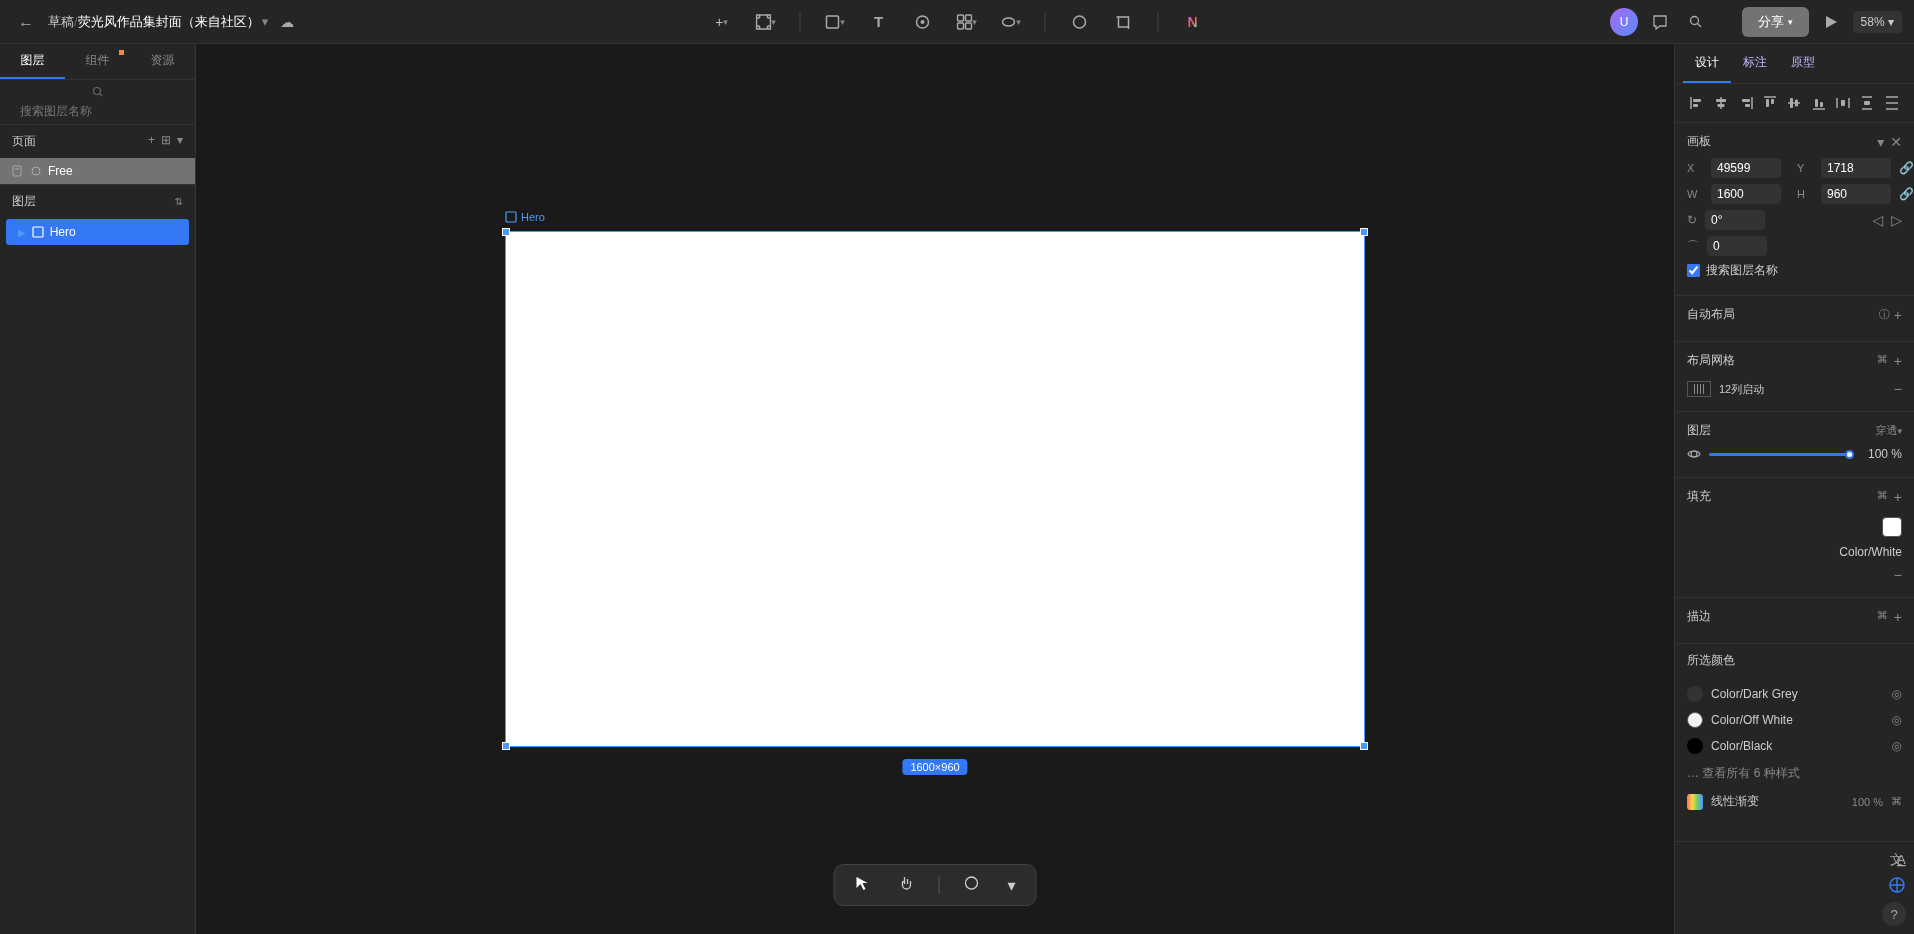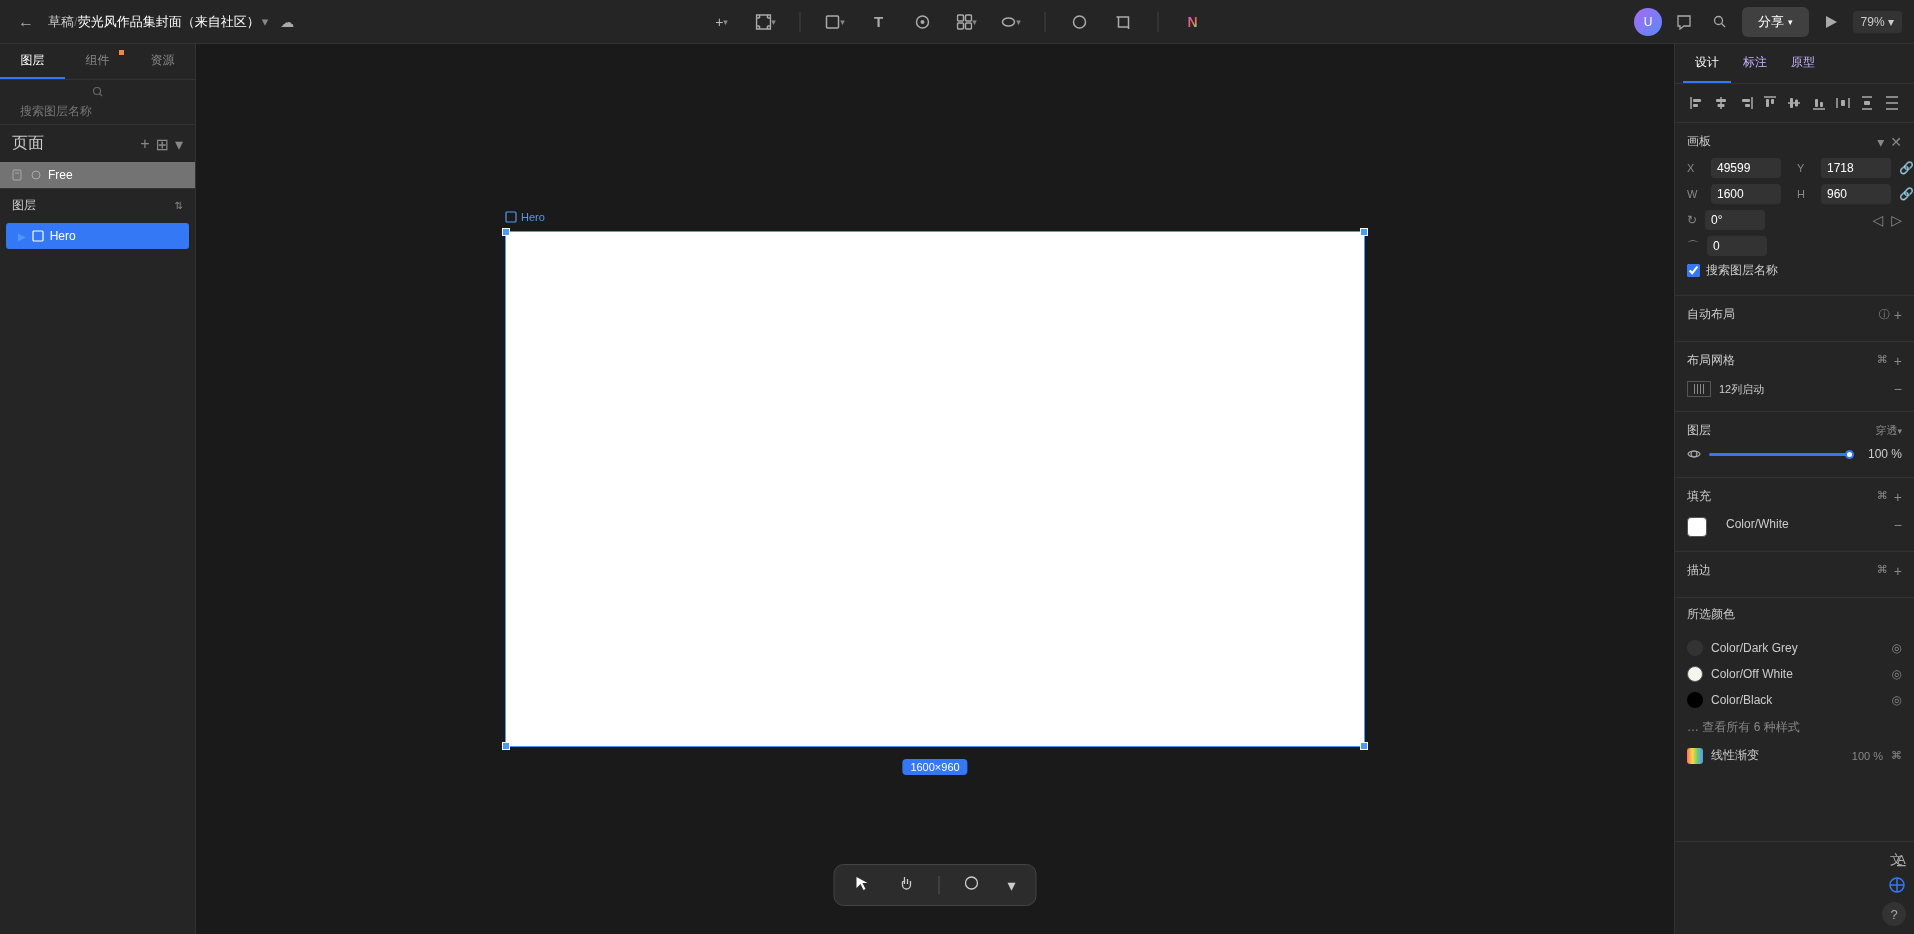--- a/index.html
+++ b/index.html
@@ -21,21 +21,21 @@
     .topbar-right { display: flex; align-items: center; gap: 8px; margin-left: auto; }
     .back-btn { width: 28px; height: 28px; display: flex; align-items: center; justify-content: center; color: #aaa; cursor: pointer; font-size: 16px; }
     .breadcrumb { display: flex; align-items: center; color: #ccc; font-size: 13px; }
     .breadcrumb .sep { color: #666; }
     .breadcrumb .current { color: #fff; }
     .cloud-icon { color: #aaa; font-size: 14px; margin-left: 4px; }
 
     .tool-btn { width: 28px; height: 28px; display: flex; align-items: center; justify-content: center; color: #bbb; cursor: pointer; font-size: 14px; border-radius: 4px; }
     .tool-separator { width: 1px; height: 20px; background: #444; margin: 0 4px; }
 
-    .share-btn { background: #404040; color: #fff; border: none; border-radius: 6px; padding: 6px 16px; font-size: 13px; cursor: pointer; display: flex; align-items: center; gap: 4px; }
+    .share-btn { background: #737373; color: #fff; border: none; border-radius: 6px; padding: 6px 16px; font-size: 13px; cursor: pointer; display: flex; align-items: center; gap: 4px; margin-left: 24px; }
     .zoom-btn { background: #333; color: #ccc; border: none; border-radius: 4px; padding: 4px 8px; font-size: 12px; cursor: pointer; }
     .play-btn { width: 28px; height: 28px; display: flex; align-items: center; justify-content: center; color: #ccc; cursor: pointer; }
 
     
     #main { display: flex; height: calc(934px - 44px); }
 
     
     #left-panel {
       width: 196px;
       background: #252525;
@@ -48,21 +48,21 @@
     
     .left-tabs { display: flex; border-bottom: 1px solid #333; }
     .left-tab { flex: 1; text-align: center; padding: 8px 0; font-size: 12px; color: #888; cursor: pointer; }
     .left-tab.active { color: #fff; border-bottom: 2px solid #3478f6; }
 
     
     .search-bar { display: flex; align-items: center; padding: 6px 8px; border-bottom: 1px solid #333; gap: 6px; flex-direction: column; }
     .search-bar input { background: transparent; border: none; outline: none; color: #ccc; font-size: 12px; flex: 1; }
 
     
-    .section-header { display: flex; align-items: flex-end; padding: 8px 12px; color: #ccc; font-size: 16px; }
+    .section-header { display: flex; align-items: flex-start; padding: 8px 12px; color: #ccc; font-size: 12px; }
     .section-header-label { flex: 1; }
     .section-actions { display: flex; gap: 6px; color: #888; }
     .section-actions span { cursor: pointer; }
 
     .page-item { display: flex; align-items: center; gap: 6px; padding: 6px 12px; cursor: pointer; color: #ccc; font-size: 12px; }
     .page-item.active { background: #737373; color: #fff; }
 
     
     .layers-header { display: flex; align-items: center; padding: 8px 12px; border-top: 1px solid #333; color: #ccc; font-size: 12px; }
     .layers-header-label { flex: 1; }
@@ -188,21 +188,21 @@
     .grid-preview-lines { display: flex; gap: 2px; }
     .grid-line { width: 1px; height: 10px; background: #888; }
     .grid-text { color: #ccc; font-size: 11px; flex: 1; }
     .grid-minus { color: #888; cursor: pointer; font-size: 14px; }
 
     
     .opacity-row { display: flex; align-items: center; gap: 8px; margin-bottom: 6px; }
     .opacity-value { color: #ccc; font-size: 12px; width: 40px; text-align: right; }
 
     
-    .fill-item { display: flex; align-items: flex-start; gap: 19px; padding: 4px 0; }
+    .fill-item { display: flex; align-items: flex-end; gap: 8px; padding: 4px 0; flex-direction: column; }
     .color-swatch { width: 20px; height: 20px; border-radius: 4px; flex-shrink: 0; }
     .fill-label { color: #ccc; font-size: 12px; flex: 1; }
     .fill-minus { color: #888; cursor: pointer; font-size: 14px; }
 
     
     .color-item { display: flex; align-items: center; gap: 8px; padding: 5px 12px; cursor: pointer; }
     .color-dot { width: 16px; height: 16px; border-radius: 50%; flex-shrink: 0; }
     .color-name { color: #ccc; font-size: 12px; flex: 1; }
     .color-link { color: #888; font-size: 12px; }
 
@@ -332,21 +332,21 @@
     <button class="share-btn">
       <span>分享</span>
       <span style="font-size:9px;">▾</span>
     </button>
     <div class="play-btn">
       <svg width="16" height="16" viewBox="0 0 16 16" fill="none">
           <polygon points="3,2 14,8 3,14" fill="#aaa"></polygon>
         </svg>
     </div>
     <button class="zoom-btn">
-      <span>79%</span>
+      <span>58%</span>
       <span>▾</span>
     </button>
   </div>
 </div>
 
 <div id="main">
 
   <div id="left-panel">
     <div class="left-tabs">
       <div class="left-tab active">图层</div>

